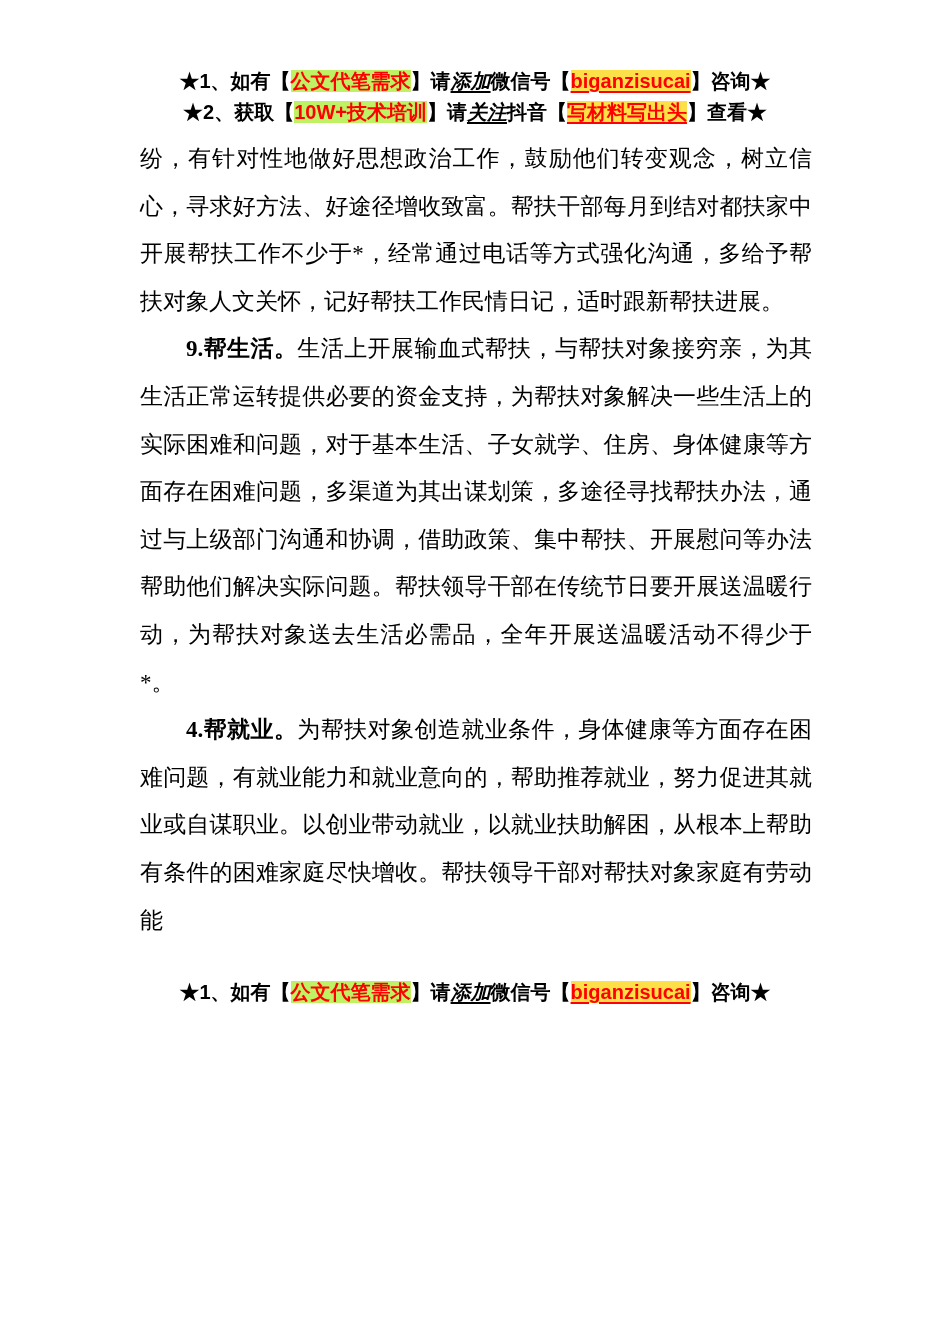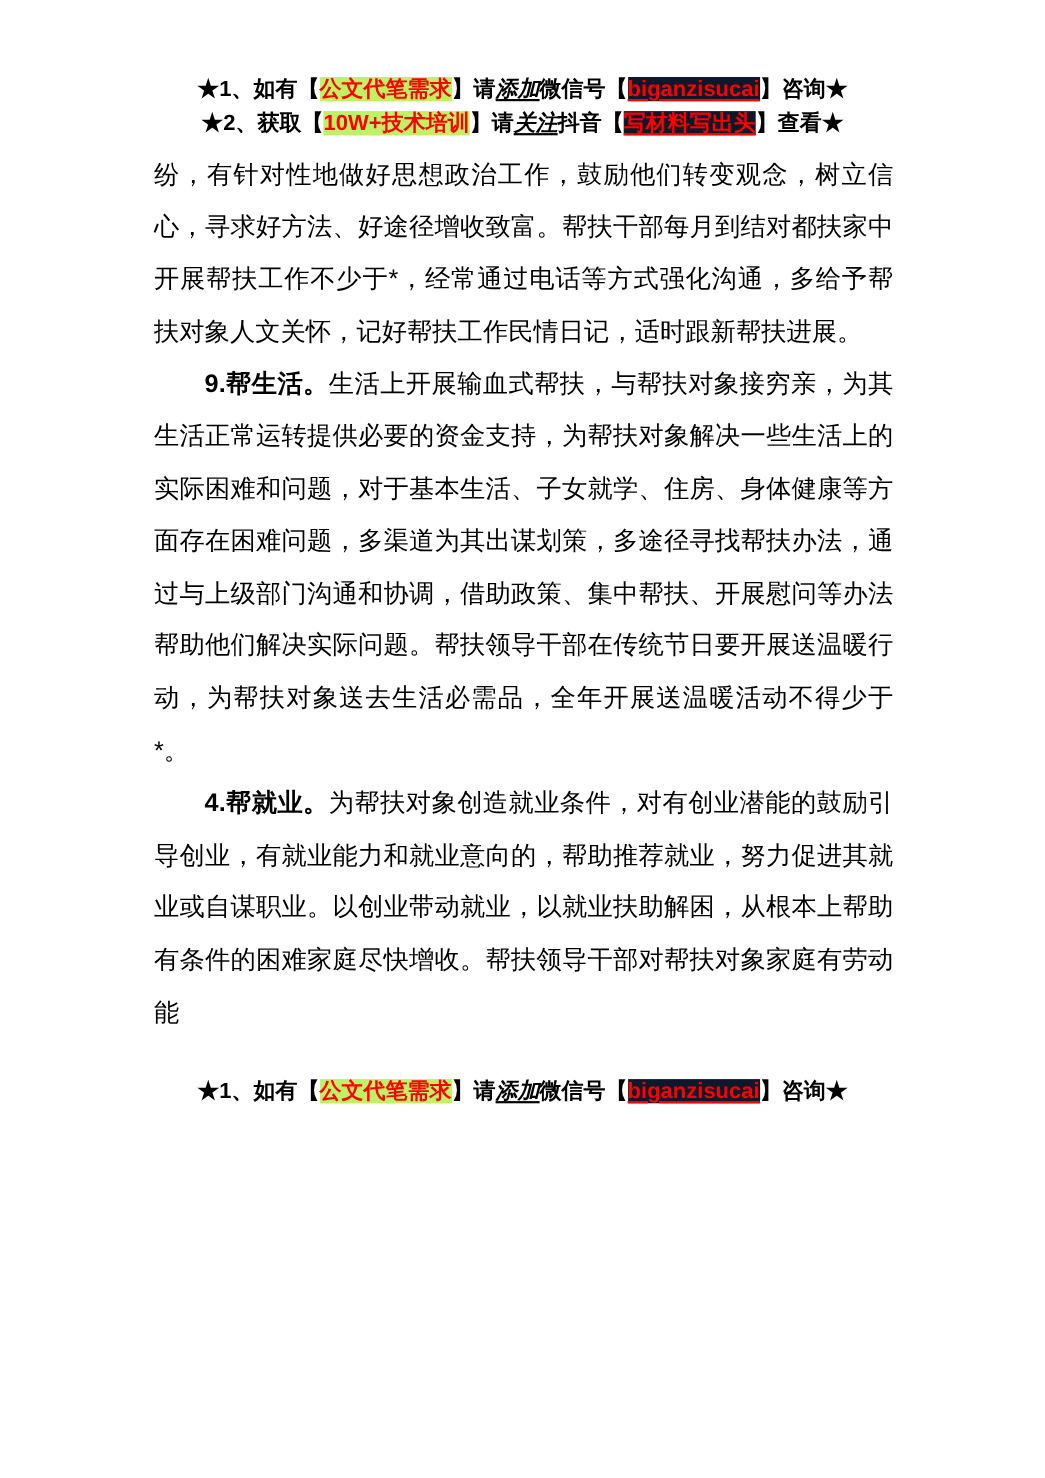--- a/index.html
+++ b/index.html
@@ -25,41 +25,42 @@
     font-size: 20px;
     line-height: 31px;
     color: #000000;
     white-space: nowrap;
   }
   .promo .hl {
     background: #bef264;
     color: #ff0000;
   }
   .promo .hl-u {
-    background: #0f172a;
+    background: #fde047;
     color: #ff0000;
     text-decoration: underline;
     text-underline-offset: 3px;
   }
   .promo .u {
     text-decoration: underline;
     text-underline-offset: 3px;
     font-style: italic;
   }
   
   .content {
     width: 672px;
     margin-left: 140px;
     margin-top: 7px;
     font-size: 23px;
     line-height: 47.6px;
     text-align: justify;
     text-justify: inter-character;
     word-break: break-all;
     color: #000000;
+    font-family: Liberation Serif, serif;
   }
   .para {
     margin: 0;
     text-indent: 2em;
   }
   .para.continuation {
     text-indent: 0;
   }
   .para .head {
     font-weight: 700;
@@ -78,21 +79,21 @@
       <span>★1、如有【</span><span class="hl">公文代笔需求</span><span>】请</span><span class="u">添加</span><span>微信号【</span><span class="hl-u">biganzisucai</span><span>】咨询★</span>
     </div>
     <div class="promo">
       <span>★2、获取【</span><span class="hl">10W+技术培训</span><span>】请</span><span class="u">关注</span><span>抖音【</span><span class="hl-u">写材料写出头</span><span>】查看★</span>
     </div>
   </div>
 
   <div class="content">
     <p class="para continuation"><span class="head"></span><span>纷，有针对性地做好思想政治工作，鼓励他们转变观念，树立信心，寻求好方法、好途径增收致富。帮扶干部每月到结对都扶家中开展帮扶工作不少于*，经常通过电话等方式强化沟通，多给予帮扶对象人文关怀，记好帮扶工作民情日记，适时跟新帮扶进展。</span></p>
     <p class="para"><span class="head">9.帮生活。</span><span>生活上开展输血式帮扶，与帮扶对象接穷亲，为其生活正常运转提供必要的资金支持，为帮扶对象解决一些生活上的实际困难和问题，对于基本生活、子女就学、住房、身体健康等方面存在困难问题，多渠道为其出谋划策，多途径寻找帮扶办法，通过与上级部门沟通和协调，借助政策、集中帮扶、开展慰问等办法帮助他们解决实际问题。帮扶领导干部在传统节日要开展送温暖行动，为帮扶对象送去生活必需品，全年开展送温暖活动不得少于*。</span></p>
-    <p class="para"><span class="head">4.帮就业。</span><span>为帮扶对象创造就业条件，对有创业潜能的鼓励引导创业，有就业能力和就业意向的，帮助推荐就业，努力促进其就业或自谋职业。以创业带动就业，以就业扶助解困，从根本上帮助有条件的困难家庭尽快增收。帮扶领导干部对帮扶对象家庭有劳动能</span></p>
+    <p class="para"><span class="head">4.帮就业。</span><span>为帮扶对象创造就业条件，身体健康等方面存在困难问题，有就业能力和就业意向的，帮助推荐就业，努力促进其就业或自谋职业。以创业带动就业，以就业扶助解困，从根本上帮助有条件的困难家庭尽快增收。帮扶领导干部对帮扶对象家庭有劳动能</span></p>
   </div>
 
   <div class="footer-promo">
     <div class="promo">
       <span>★1、如有【</span><span class="hl">公文代笔需求</span><span>】请</span><span class="u">添加</span><span>微信号【</span><span class="hl-u">biganzisucai</span><span>】咨询★</span>
     </div>
     <div class="promo">
       
     </div>
   </div>

